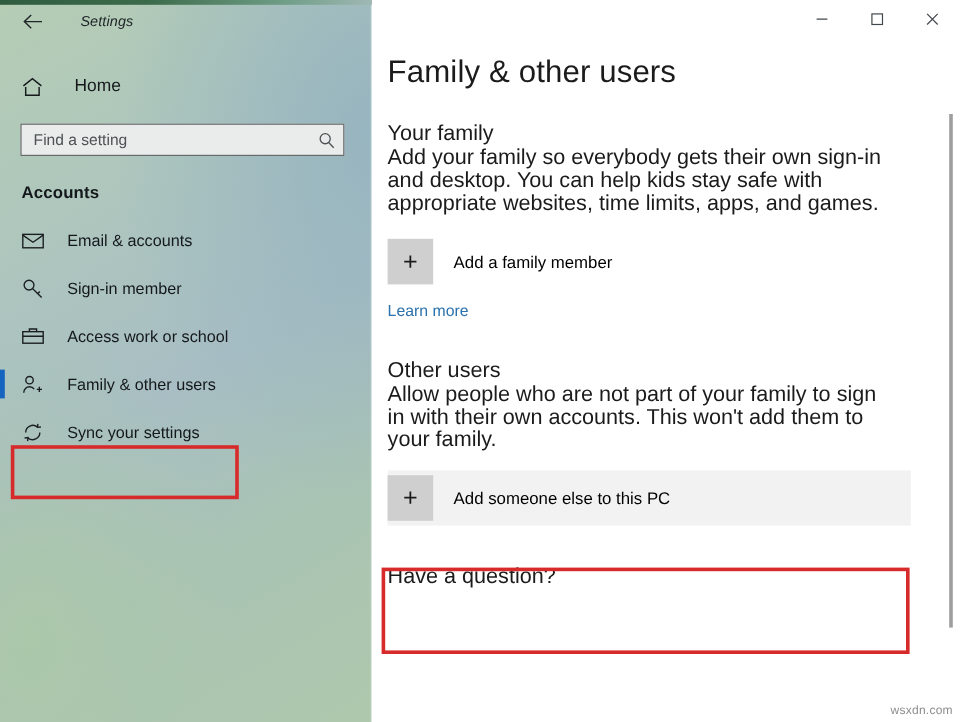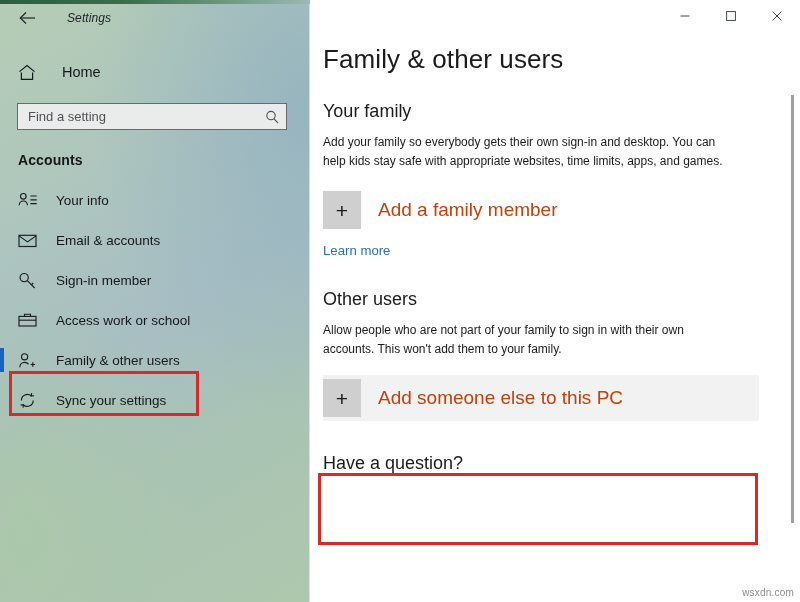--- a/index.html
+++ b/index.html
@@ -160,25 +160,24 @@
     font-size: 26px; font-weight: normal;
     color: #1b1b1b;
     letter-spacing: .1px;
   }
   h2.section {
     font-size: 18px; font-weight: normal;
     color: #1b1b1b;
     margin-top: 26px;
   }
   p.body {
-    font-size: 12px;
+    font-size: 18px;
     line-height: 19px;
     color: #1b1b1b;
     max-width: 412px;
-    margin-top: 11px;
   }
   p.error {
     font-size: 13.2px;
     line-height: 19px;
     color: #c0392f;
     max-width: 412px;
     margin-top: 13px;
   }
   .addrow {
     display: flex; align-items: center;
@@ -190,22 +189,22 @@
   .plus-tile {
     width: 38px; height: 38px;
     background: #cfcfcf;
     display: flex; align-items: center; justify-content: center;
     color: #1b1b1b;
     font-size: 21px;
     line-height: 1;
     flex: 0 0 38px;
   }
   .addrow .lbl {
-    font-size: 19px;
-    color: #c2410c;
+    font-size: 14px;
+    color: #000000;
     margin-left: 17px;
   }
   a.link {
     display: inline-block;
     font-size: 13.2px;
     color: #2a72ad;
     text-decoration: none;
     margin-top: 10px;
   }
   .othersec { margin-top: 30px; }
@@ -266,30 +265,20 @@
           <circle cx="6" cy="5.6" r="4.2"></circle>
             <path d="M9.1 8.9l4 4.2"></path>
         </svg>
       </span>
     </div>
 
     <div class="nav-title">Accounts</div>
 
     <div class="navlist">
 
-      <div class="navitem">
-        <span class="ico">
-          <svg width="20" height="16" viewBox="0 0 20 16" fill="none" stroke="currentColor" stroke-width="1.15">
-            <circle cx="5.3" cy="4.3" r="2.8"></circle>
-            <path d="M1.2 13.2c0-2.5 1.9-4.2 4.1-4.2s4.1 1.7 4.1 4.2"></path>
-            <path d="M12.4 4h6.3M12.4 7.8h6.3M12.4 11.6h6.3"></path>
-          </svg>
-        </span>
-        <span class="lbl">Your info</span>
-      </div>
 
       <div class="navitem">
         <span class="ico">
           <svg width="19" height="15" viewBox="0 0 19 15" fill="none" stroke="currentColor" stroke-width="1.15">
             <rect x="1" y="2.3" width="17" height="11.2"></rect>
             <path d="M1 2.9l8.5 6 8.5-6"></path>
           </svg>
         </span>
         <span class="lbl">Email &amp; accounts</span>
       </div>

